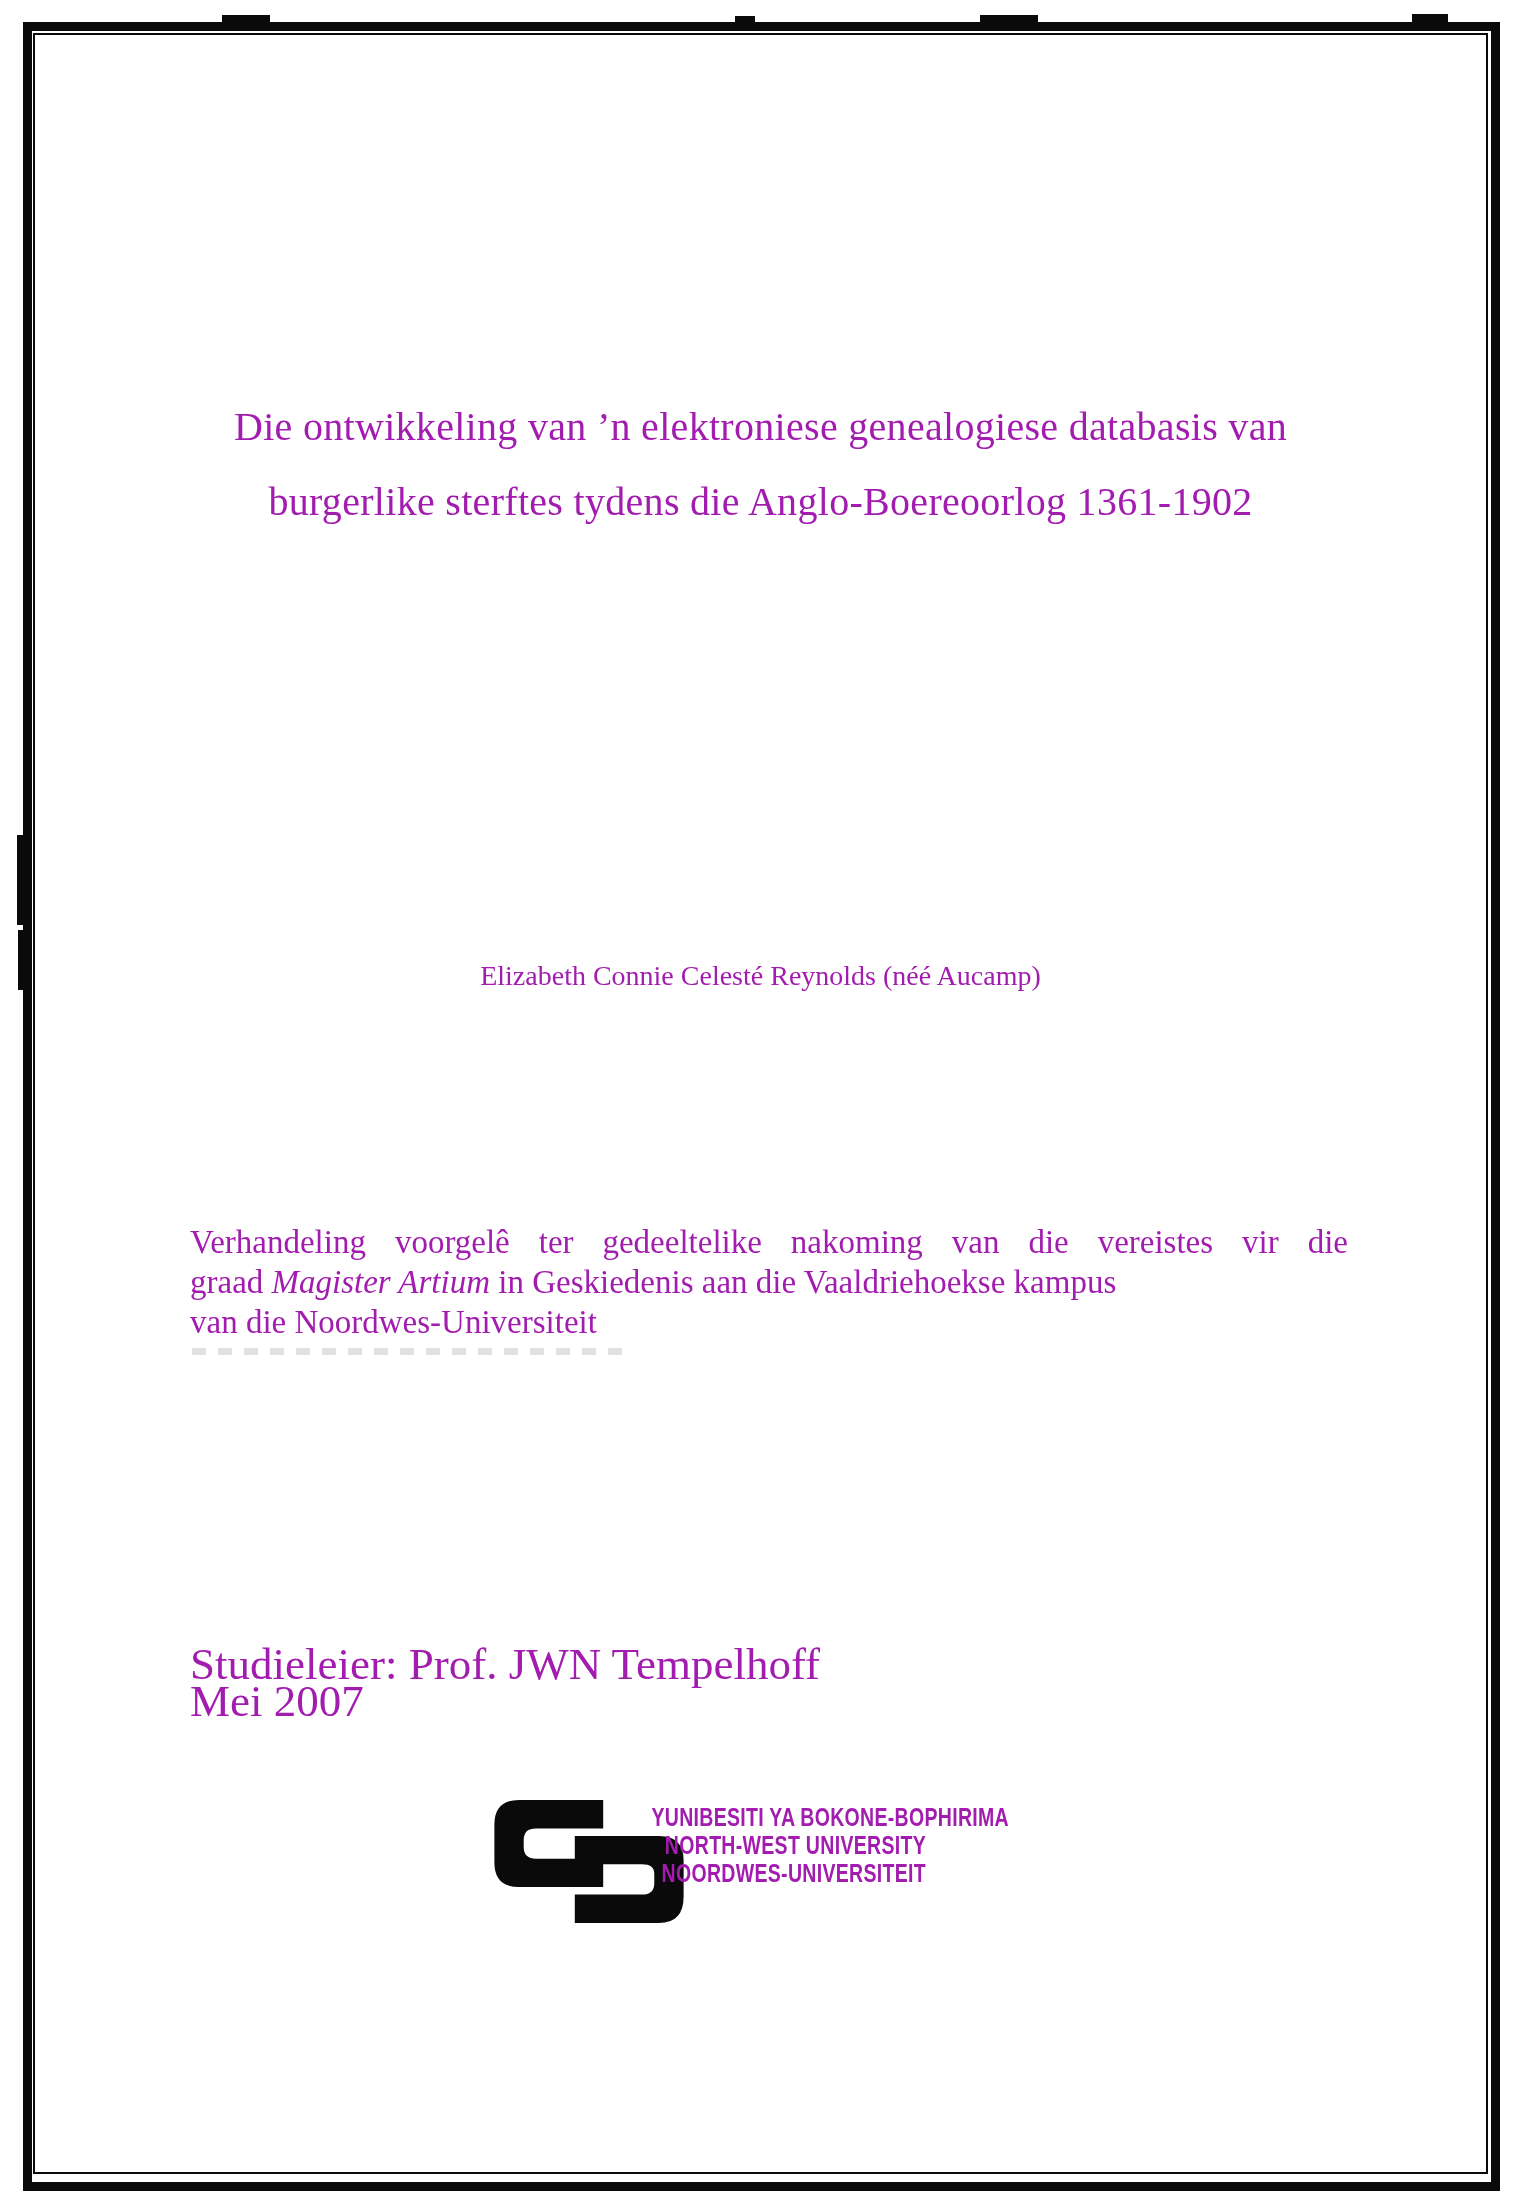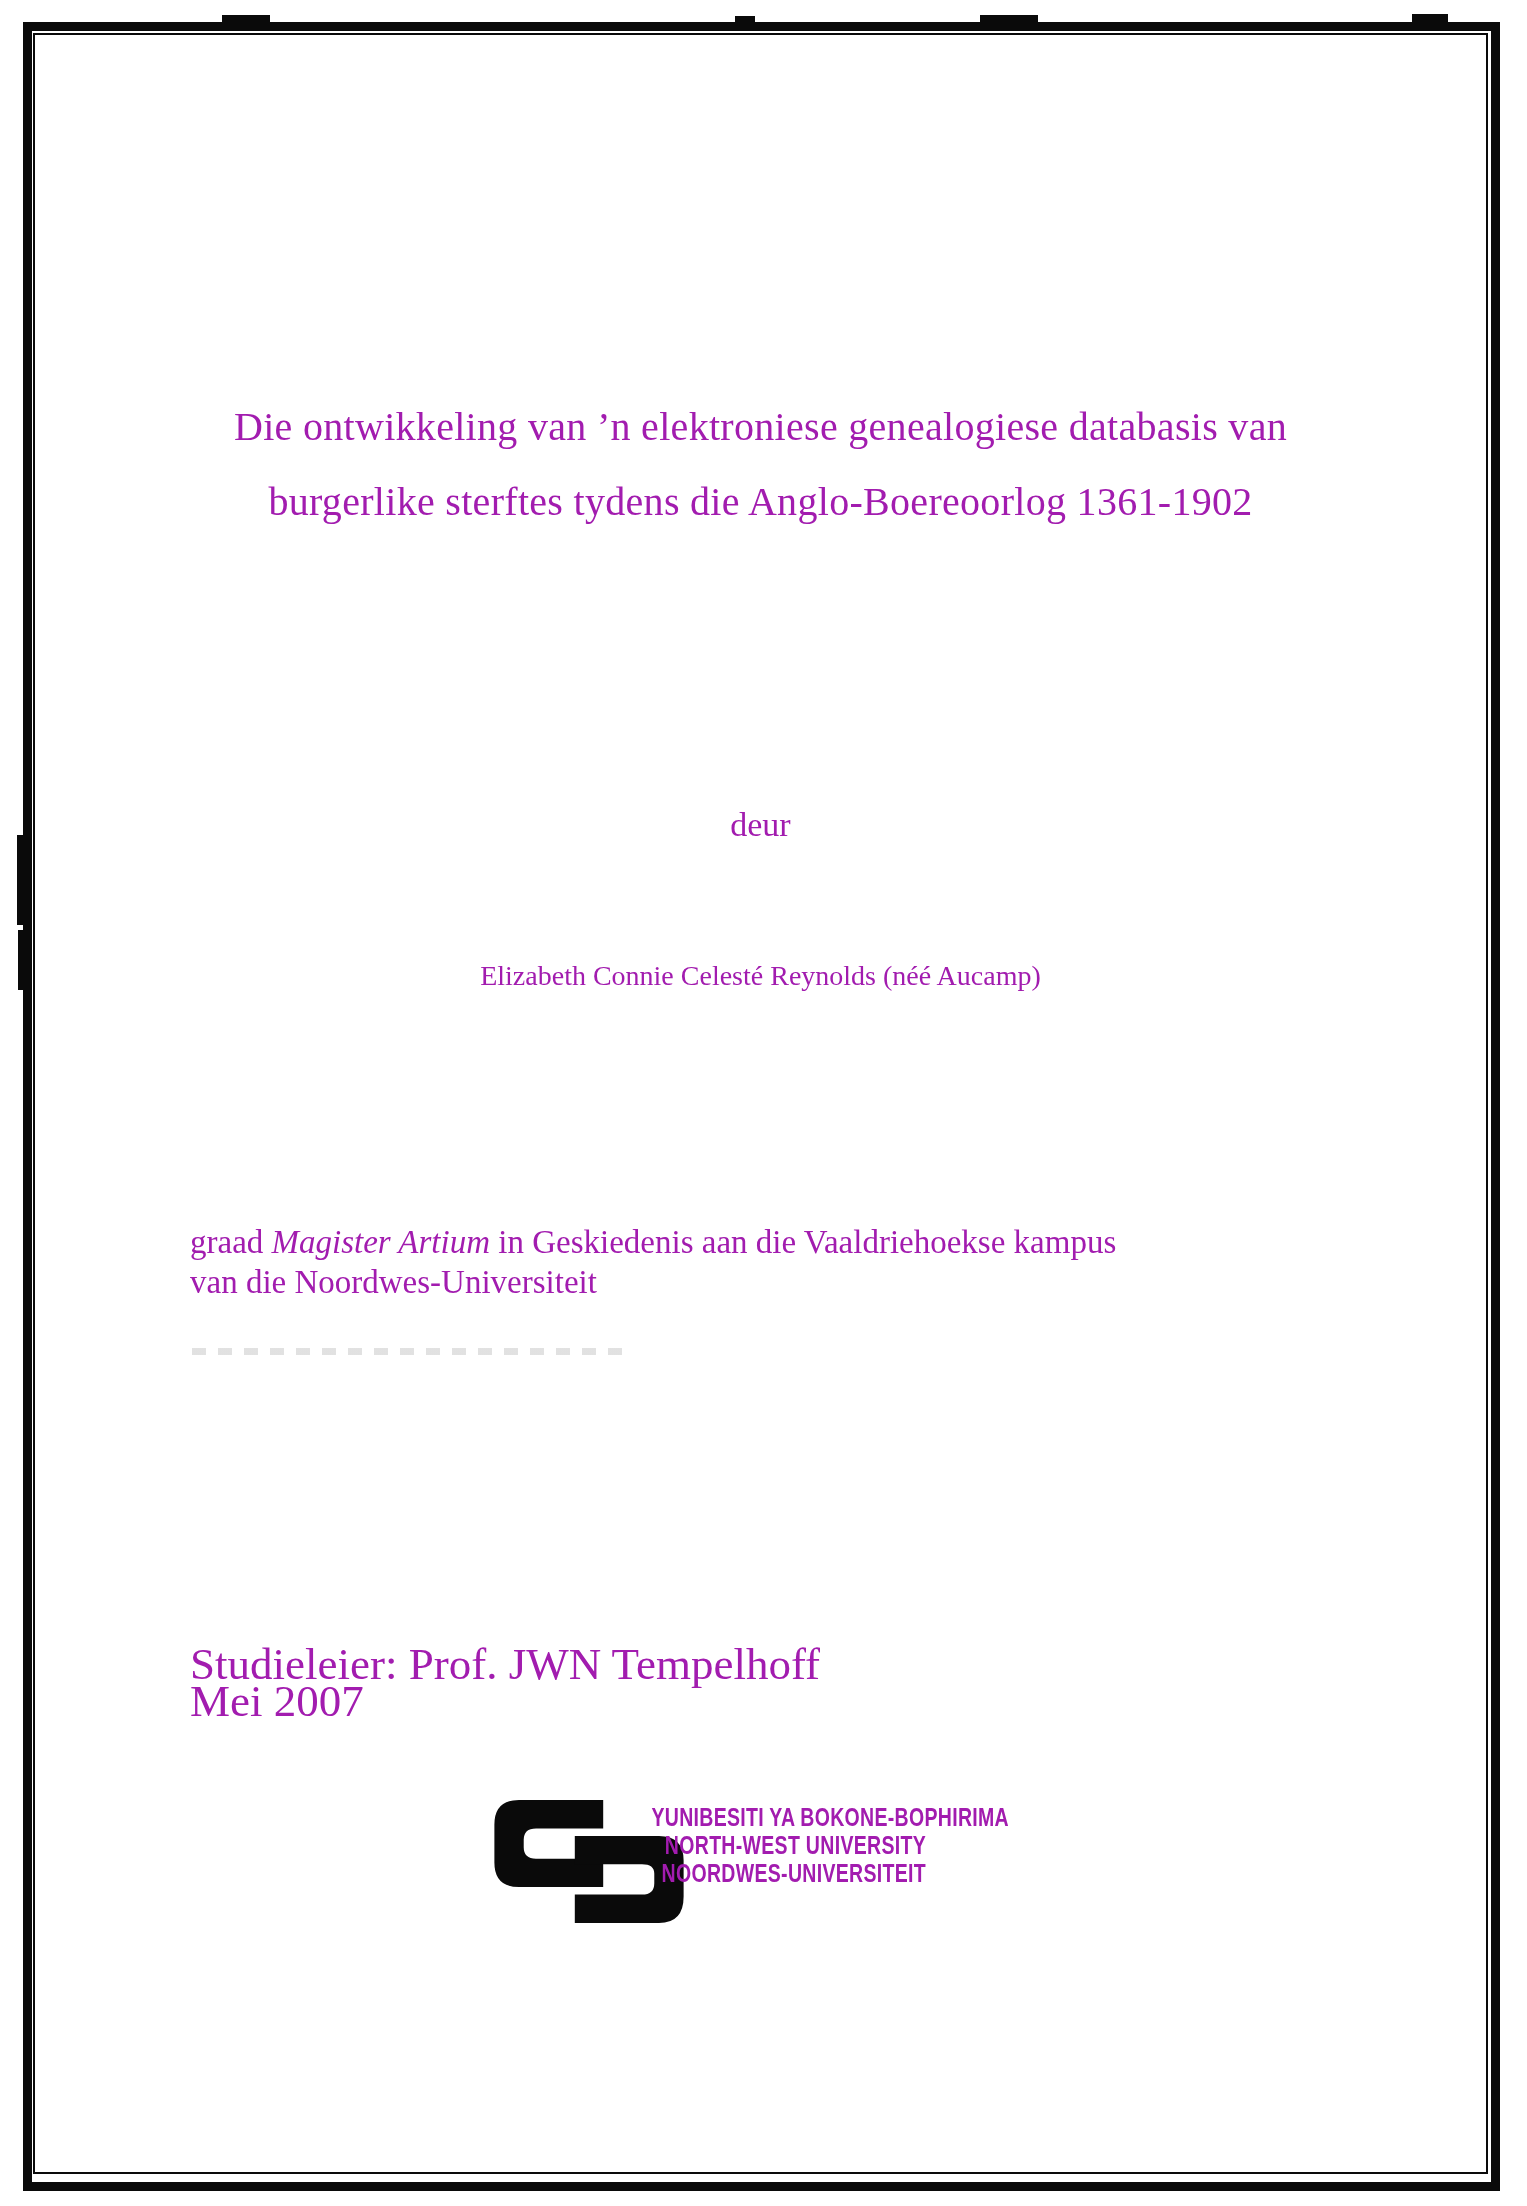--- a/index.html
+++ b/index.html
@@ -65,25 +65,25 @@
   <div class="artifact" style="left:735px;top:16px;width:20px;height:7px;"></div>
   <div class="artifact" style="left:980px;top:15px;width:58px;height:8px;"></div>
   <div class="artifact" style="left:1412px;top:14px;width:36px;height:9px;"></div>
   <div class="artifact" style="left:17px;top:835px;width:10px;height:90px;"></div>
   <div class="artifact" style="left:18px;top:930px;width:9px;height:60px;"></div>
   <div class="ghost"></div>
 
   <div class="center-line title-line" id="title1">Die ontwikkeling van ’n elektroniese genealogiese databasis van</div>
   <div class="center-line title-line" id="title2">burgerlike sterftes tydens die Anglo-Boereoorlog 1361-1902</div>
 
-  <div class="center-line" id="byline">deur</div>
 
   <div class="center-line" id="author">Elizabeth Connie Celesté Reynolds (néé Aucamp)</div>
 
   <div class="statement">
+    <div class="jline">Verhandeling voorgelê ter gedeeltelike nakoming van die vereistes vir die</div>
     <div><span>graad </span><i>Magister Artium</i><span> in Geskiedenis aan die Vaaldriehoekse kampus</span></div>
     <div>van die Noordwes-Universiteit</div>
   </div>
 
   <div class="supervisor-block">
     <div>Studieleier: Prof. JWN Tempelhoff</div>
     <div>Mei 2007</div>
   </div>
 
   <div class="logo">

